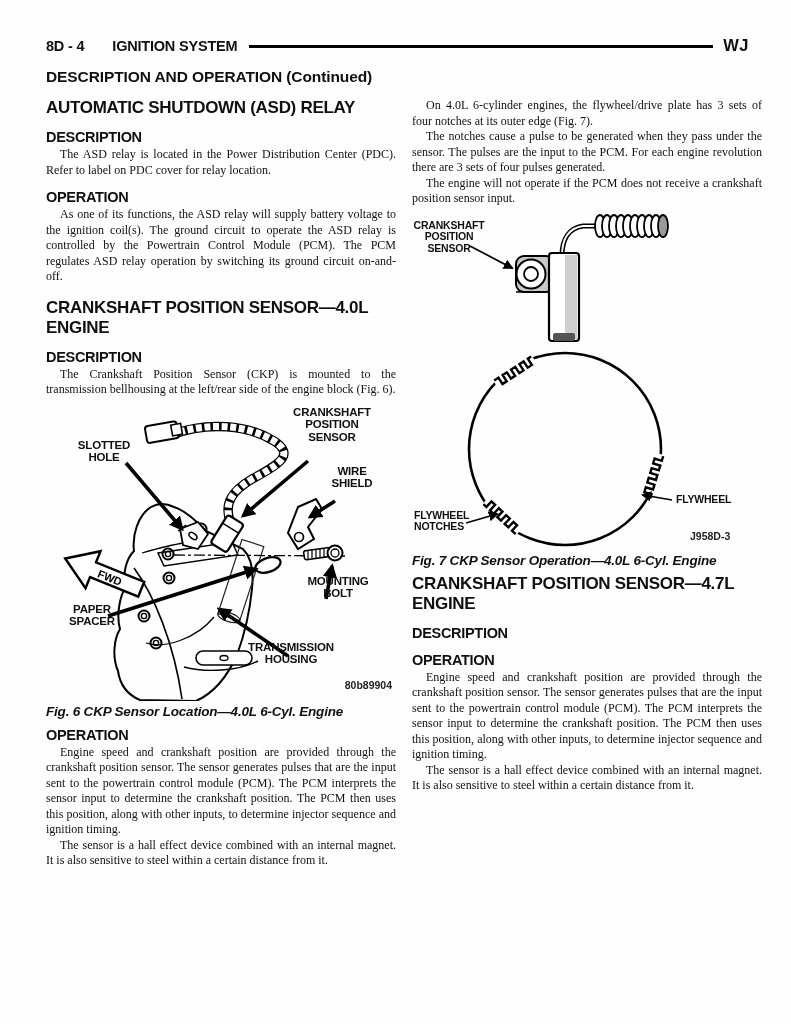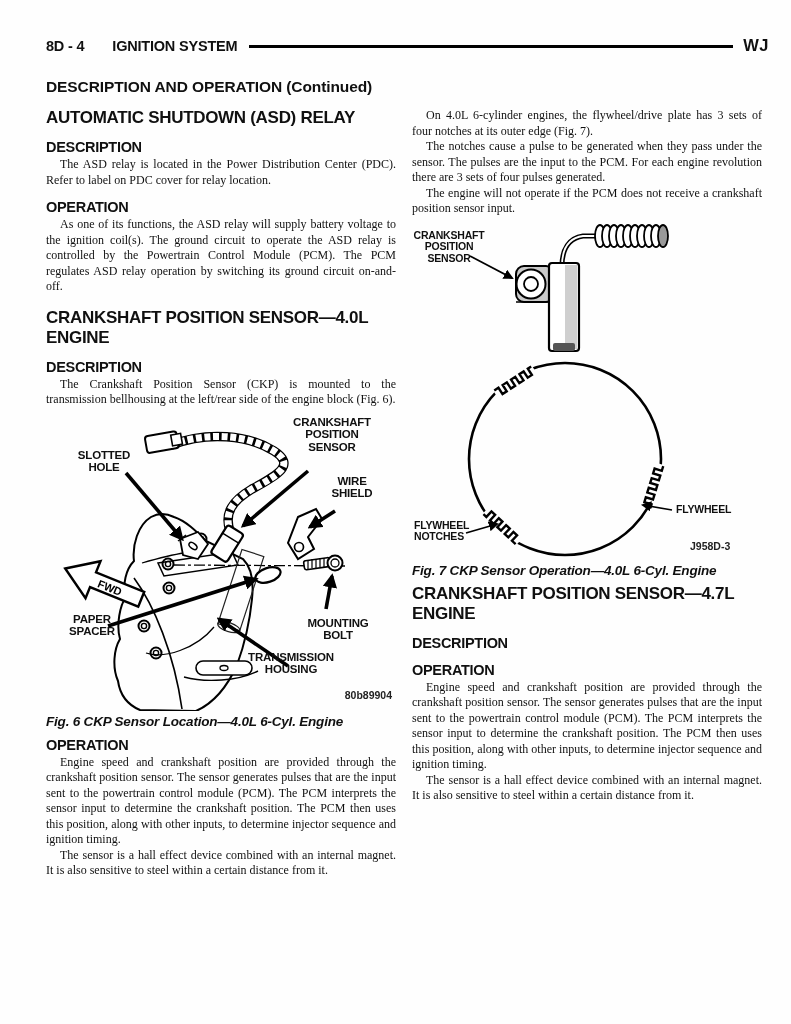--- a/index.html
+++ b/index.html
@@ -1,29 +1,29 @@
 <!DOCTYPE html>
 <html><head>
 <meta charset="utf-8">
 <style>
   html,body{margin:0;padding:0;background:#e8e8e8;}
   .page{
     width:791px;height:1024px;background:#fefefe;color:#101010;
     position:relative;overflow:hidden;margin:0 auto;
     font-family:"Liberation Serif",serif;
   }
-  .inner{padding:36px 22px 0 46px;}
+  .inner{padding:36px 42px 0 46px;}
   
   .docbar{display:flex;align-items:center;font-family:"Liberation Sans",sans-serif;font-weight:700;}
   .page-code{font-size:14.5px;letter-spacing:-0.2px;white-space:nowrap;}
   .chapter{font-size:14.5px;margin-left:28px;letter-spacing:-0.2px;white-space:nowrap;}
   .rule{flex:1;height:3px;background:#000;margin:2px 10px 0 12px;}
   .model{font-size:16.5px;letter-spacing:0.5px;}
   .continued{font-family:"Liberation Sans",sans-serif;font-weight:700;font-size:15.5px;
-    margin-top:23px;letter-spacing:-0.1px;}
+    margin-top:13px;letter-spacing:-0.1px;}
   
   .columns{display:flex;gap:16px;margin-top:4px;}
   .col{width:350px;}
   h1.section{font-family:"Liberation Sans",sans-serif;font-weight:700;font-size:17px;
     line-height:20px;letter-spacing:-0.3px;margin:13px 0 2px;}
   h2.sub{font-family:"Liberation Sans",sans-serif;font-weight:700;font-size:14.5px;
     letter-spacing:-0.3px;margin:11px 0 2px;}
   p.body{font-size:12px;line-height:15.5px;text-align:justify;text-indent:14px;margin:0;}
   
   .figure{position:relative;margin-top:5px;}
@@ -155,21 +155,21 @@
               <line x1="242" y1="253" x2="173" y2="206"></line>
             </g>
           </svg>
           <div class="fig-label" style="left:226px;top:3px;width:120px">CRANKSHAFT
 POSITION
 SENSOR</div>
           <div class="fig-label" style="left:16px;top:36px;width:84px">SLOTTED
 HOLE</div>
           <div class="fig-label" style="left:266px;top:62px;width:80px">WIRE
 SHIELD</div>
-          <div class="fig-label" style="left:238px;top:204px;width:108px">MOUNTING
+          <div class="fig-label" style="left:238px;top:172px;width:108px">MOUNTING
 BOLT</div>
           <div class="fig-label" style="left:4px;top:200px;width:84px">PAPER
 SPACER</div>
           <div class="fig-label" style="left:155px;top:238px;width:180px">TRANSMISSION
 HOUSING</div>
           <div class="fig-code" style="right:4px;top:276px">80b89904</div>
         </div>
         <p class="caption">Fig. 6 CKP Sensor Location—4.0L 6-Cyl. Engine</p>
 
         <h2 class="sub" style="margin-top:8px">OPERATION</h2>

